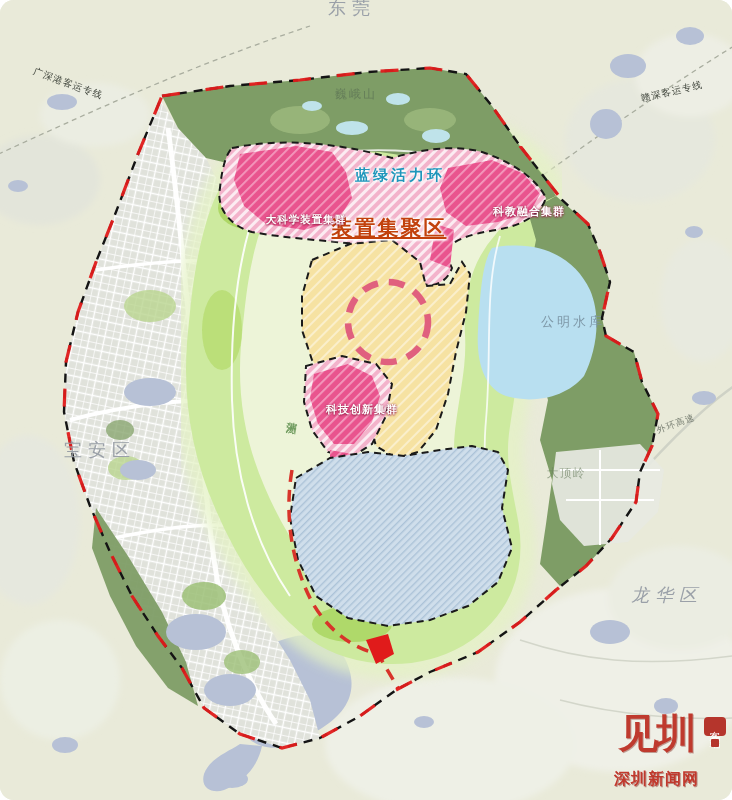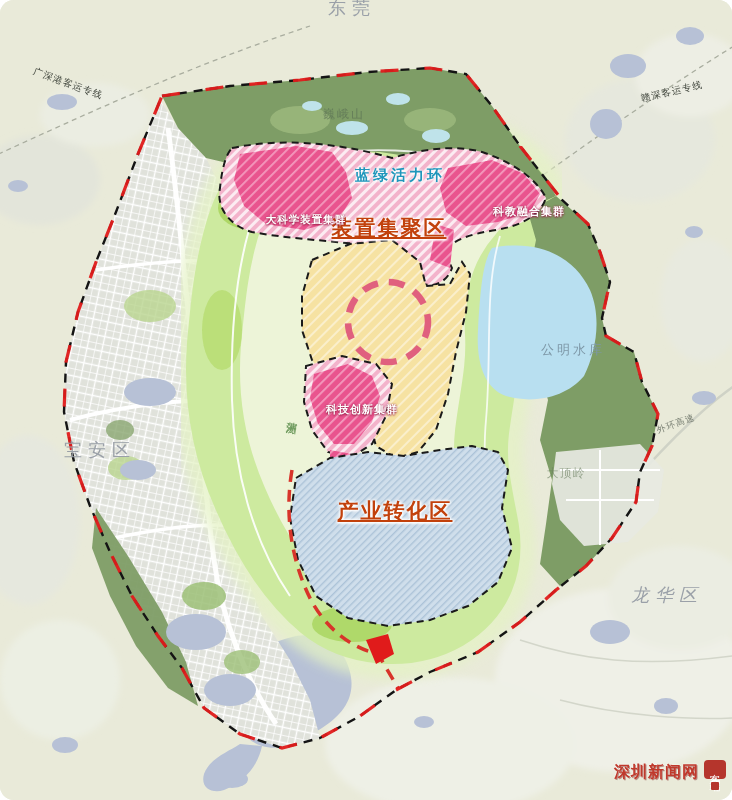--- a/index.html
+++ b/index.html
@@ -7,32 +7,32 @@
          background:#e9ead9;font-family:"Liberation Sans","DejaVu Sans",sans-serif;border-radius:14px;}
   .stage svg{position:absolute;left:0;top:0;}
   .lbl{position:absolute;white-space:nowrap;transform:translate(-50%,-50%);pointer-events:none;}
   .lbl-district{color:#9aa0a8;font-size:18px;letter-spacing:6px;}
   .lbl-zone-big{color:#c2410c;font-size:21px;font-weight:bold;letter-spacing:2px;
      text-shadow:0 0 3px #fff,0 0 3px #fff,0 0 4px #fff,1px 1px 2px #fff;text-decoration:underline;}
   .lbl-cluster{color:#ffffff;font-size:11px;font-weight:bold;letter-spacing:1px;
      text-shadow:0 1px 2px rgba(150,30,70,.95),0 0 2px rgba(150,30,70,.85);}
   .lbl-ring{color:#1f96bb;font-size:15px;font-weight:bold;letter-spacing:3px;
      text-shadow:0 0 3px #fff,0 0 3px #fff,1px 1px 2px #fff;}
-  .lbl-water{color:#7d97a6;font-size:13px;letter-spacing:3px;margin-top:28px;}
+  .lbl-water{color:#7d97a6;font-size:13px;letter-spacing:3px;}
   .lbl-terrain{color:rgba(80,100,78,.55);font-size:12px;letter-spacing:2px;}
   .lbl-hill{color:rgba(105,125,95,.6);font-size:12px;letter-spacing:1px;margin-top:17px;}
   .lbl-rail{color:#43483f;font-size:9.5px;letter-spacing:1px;}
   .lbl-road{color:#7a8074;font-size:9px;letter-spacing:1px;}
   .lbl-river{color:#6f9b5e;font-size:11px;letter-spacing:1px;
      writing-mode:vertical-rl;text-orientation:upright;}
   .watermark{position:absolute;right:6px;bottom:10px;display:flex;align-items:flex-start;gap:5px;}
   .wm-left{display:flex;flex-direction:column;align-items:center;}
   .wm-logo{color:#bf3a2e;font-size:40px;font-weight:bold;line-height:40px;letter-spacing:-2px;
      font-family:"Liberation Sans","DejaVu Sans",sans-serif;text-shadow:1px 1px 0 rgba(120,25,18,.4);}
-  .wm-site{color:#c0392c;font-size:16px;font-weight:bold;letter-spacing:1px;margin-top:6px;
+  .wm-site{color:#c0392c;font-size:16px;font-weight:bold;letter-spacing:1px;margin-top:16px;
      text-shadow:1px 1px 0 rgba(120,25,18,.45),0 0 2px #fff;}
   .wm-seal{display:flex;flex-direction:column;align-items:center;margin-top:4px;}
   .wm-client{background:#b5352c;color:#fff;border-radius:4px;padding:5px 4px;
      writing-mode:vertical-rl;text-orientation:upright;font-size:11px;letter-spacing:3px;line-height:14px;}
   .wm-dot{width:8px;height:8px;background:#b5352c;margin-top:3px;border-radius:1px;}
 </style>
 </head>
 <body>
 
 <div class="stage">
@@ -221,38 +221,38 @@
              L640,472 L636,502 L612,538 L586,566 L556,590 L520,622 L478,652 L430,672 L396,690
              L360,716 L320,738 L282,748 L240,734 L204,708 L182,668 L158,636 L132,596 L110,552
              L90,506 L74,462 L64,412 L66,362 L78,312 L96,262 L116,212 L138,154 Z" stroke="#e01b1b" stroke-width="3.2" stroke-dasharray="18 26" opacity="0.95"></path>
   </g>
 </svg>
 
 <div class="lbl lbl-district" style="left:352px;top:8px;">东莞</div>
 <div class="lbl lbl-district" style="left:56px;top:450px;margin-left:44px;">宝安区</div>
 <div class="lbl lbl-district" style="left:667px;top:595px;font-style:italic;">龙华区</div>
 
-<div class="lbl lbl-terrain" style="left:344px;top:94px;margin-top:20px;">巍峨山</div>
+<div class="lbl lbl-terrain" style="left:356px;top:94px;">巍峨山</div>
 <div class="lbl lbl-water" style="left:573px;top:322px;">公明水库</div>
 <div class="lbl lbl-hill" style="left:566px;top:456px;">大顶岭</div>
 <div class="lbl lbl-river" style="left:293px;top:414px;transform:translate(-50%,-50%) rotate(8deg);">茅洲河</div>
 
 <div class="lbl lbl-ring" style="left:400px;top:175px;">蓝绿活力环</div>
 <div class="lbl lbl-zone-big" style="left:389px;top:228px;">装置集聚区</div>
 <div class="lbl lbl-cluster" style="left:306px;top:220px;font-size:10.5px;">大科学装置集群</div>
 <div class="lbl lbl-cluster" style="left:497px;top:211px;margin-left:32px;">科教融合集群</div>
 <div class="lbl lbl-cluster" style="left:352px;top:409px;padding-left:20px;">科技创新集群</div>
-<div class="lbl lbl-zone-big" style="left:395px;top:511px;">产业转化区</div>
 
 <div class="lbl lbl-rail" style="left:68px;top:84px;transform:translate(-50%,-50%) rotate(20deg);">广深港客运专线</div>
 <div class="lbl lbl-rail" style="left:672px;top:92px;transform:translate(-50%,-50%) rotate(-13deg);">赣深客运专线</div>
 <div class="lbl lbl-road" style="left:676px;top:424px;transform:translate(-50%,-50%) rotate(-20deg);">外环高速</div>
 
 <div class="watermark">
   <div class="wm-left">
+    <div class="wm-logo">见圳</div>
     <div class="wm-site">深圳新闻网</div>
   </div>
   <div class="wm-seal">
     <div class="wm-client">客户端</div>
     <div class="wm-dot"></div>
   </div>
 </div>
 </div>
 
 </body></html>

